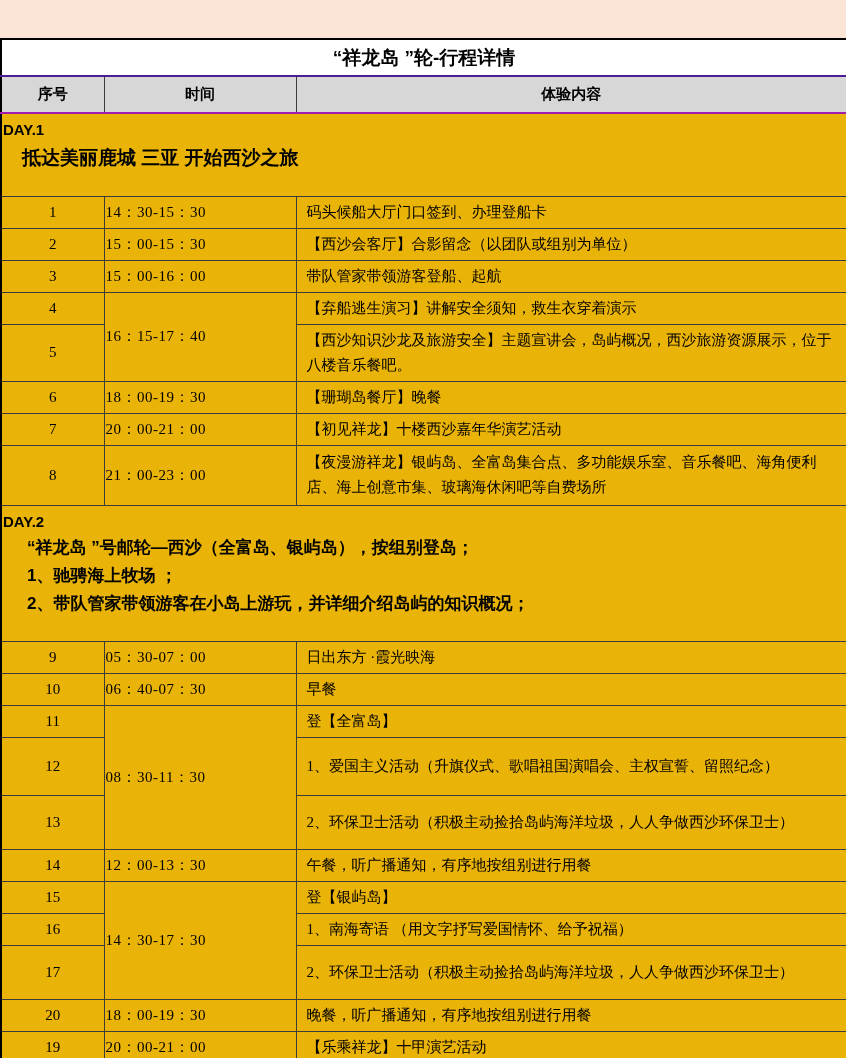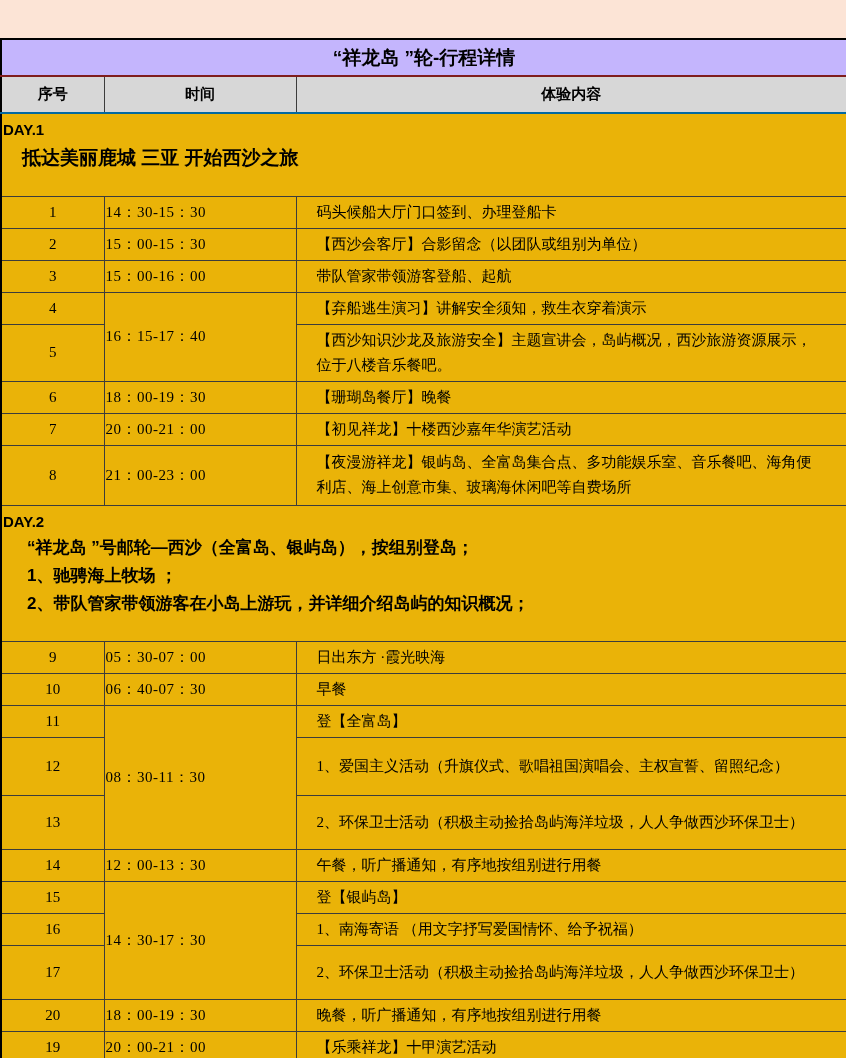--- a/index.html
+++ b/index.html
@@ -27,32 +27,32 @@
   col.c-time { width: 192px; }
   col.c-content { width: 551px; }
   td {
     border: 1px solid #3c3c3c;
     overflow: hidden;
     vertical-align: middle;
     background: #eab308;
   }
   
   tr.title-row td {
-    background: #c4b5fd;
-    border-bottom: 2px solid #7f1d1d;
+    background: #ffffff;
+    border-bottom: 2px solid #4c1d95;
     text-align: center;
     font-family: "Liberation Sans", "DejaVu Sans", sans-serif;
     font-weight: bold;
     font-size: 19px;
     height: 33px;
   }
   
   tr.header-row td {
     background: #d7d7d7;
-    border-bottom: 2px solid #0369a1;
+    border-bottom: 2px solid #a21caf;
     text-align: center;
     font-family: Liberation Sans, sans-serif;
     font-weight: bold;
     font-size: 15px;
     height: 33px;
     margin-top: 12px;
   }
   
   td.day-section {
     text-align: left;
@@ -85,21 +85,21 @@
     font-size: 15px;
   }
   td.time {
     text-align: left;
     font-size: 15px;
     letter-spacing: 0.5px;
   }
   td.content {
     text-align: left;
     font-size: 15px;
-    padding: 3px 20px;
+    padding: 3px 10px;
     line-height: 25px;
   }
 </style>
 </head>
 <body>
 
 <div class="sheet">
   <table class="itinerary">
     <colgroup>
       <col class="c-no">

